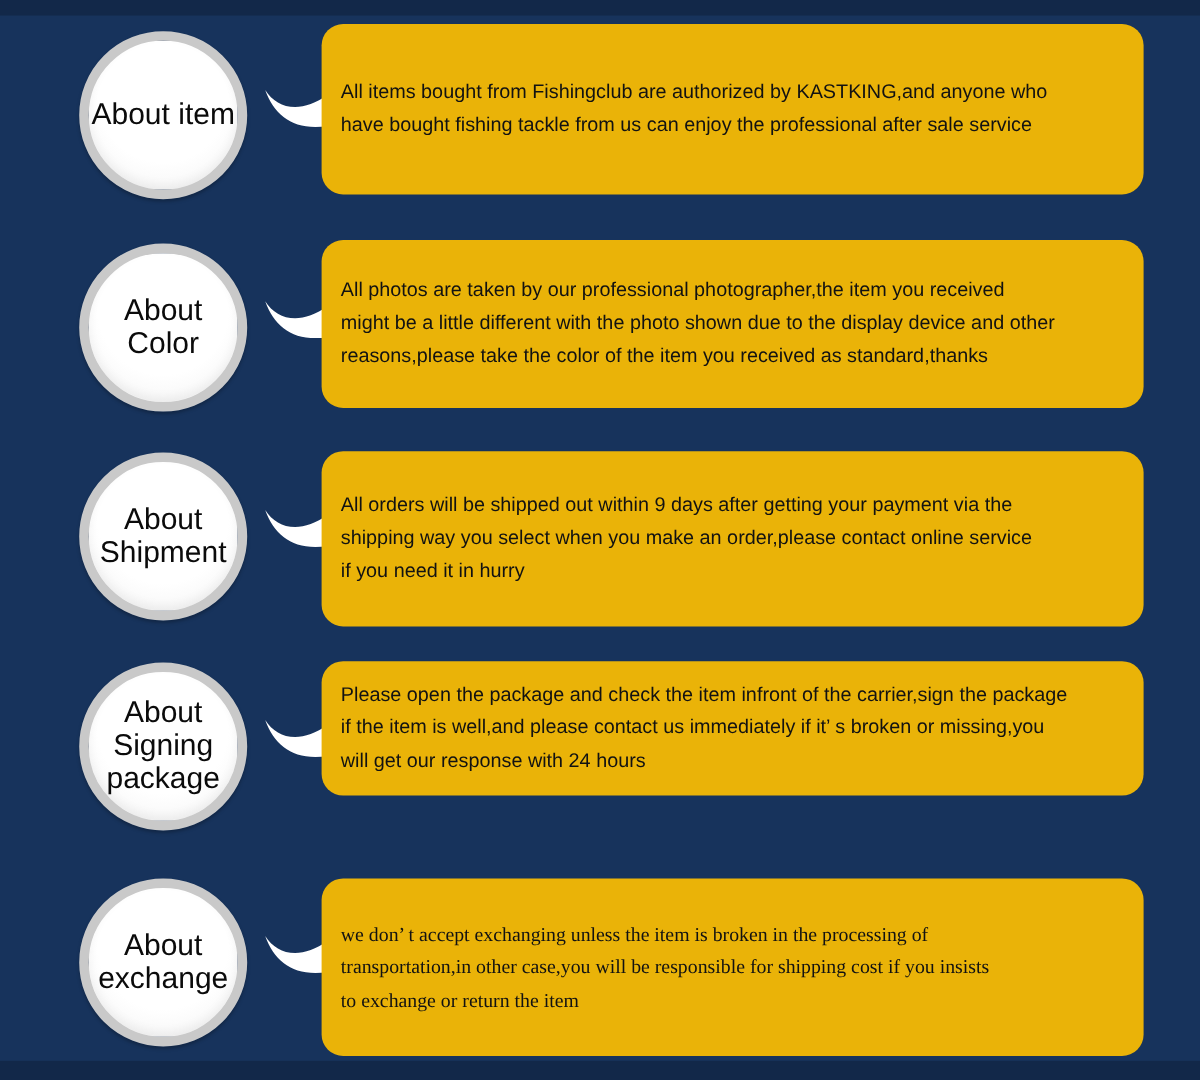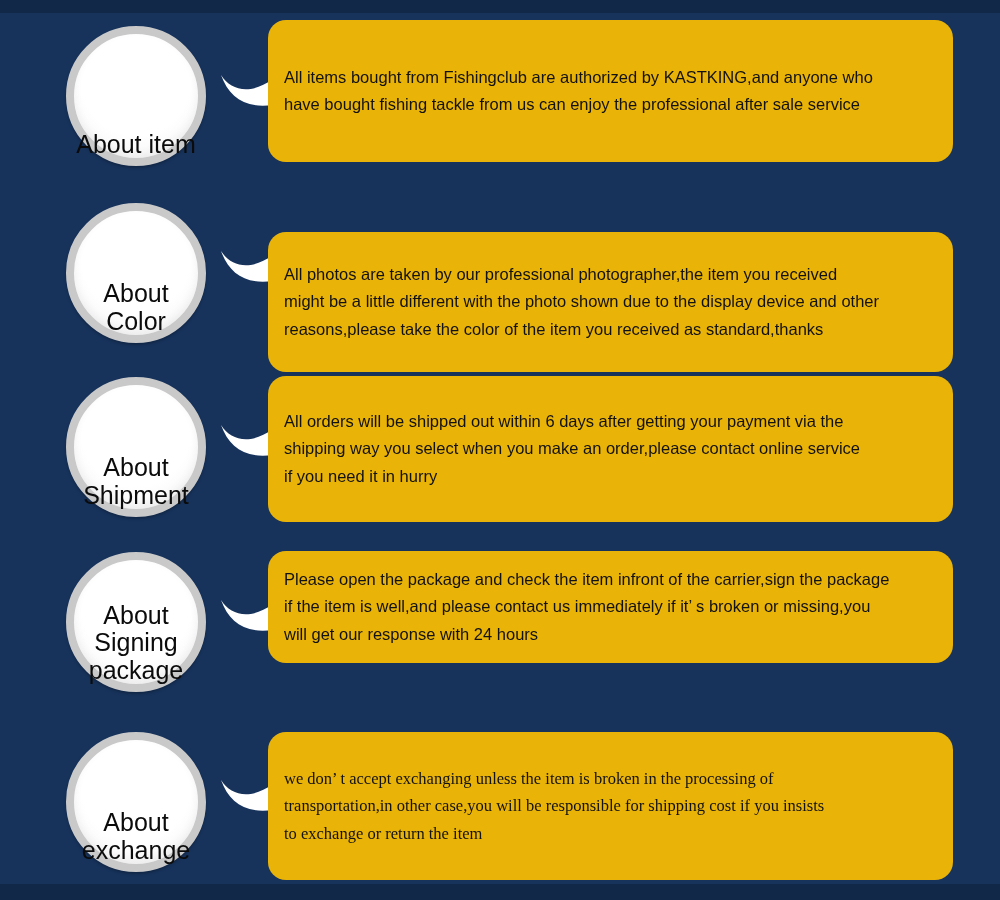--- a/index.html
+++ b/index.html
@@ -8,21 +8,21 @@
     background:#17335c;
     font-family:"Liberation Sans","DejaVu Sans",sans-serif;
   }
   .band-top{position:absolute;left:0;top:0;width:1000px;height:13px;background:rgba(0,0,0,.20);}
   .band-bottom{position:absolute;left:0;top:884px;width:1000px;height:16px;background:rgba(0,0,0,.20);}
   .badge{
     position:absolute;left:66px;width:124px;height:124px;
     border:8px solid #c9c9c9;border-radius:50%;
     background:radial-gradient(circle at 50% 38%, #ffffff 55%, #f7f7f7 80%, #ececec 100%);
     box-shadow:0 2px 3px rgba(0,0,0,.25), inset 0 -4px 8px rgba(0,0,0,.05);
-    display:flex;align-items:flex-end;justify-content:center;
+    display:flex;align-items:center;justify-content:center;
   }
   .badge span{
     display:block;text-align:center;color:#0b0b0b;
     font-size:25px;line-height:1.1;white-space:pre-line;letter-spacing:0;
   }
   .tail{position:absolute;left:219px;width:54px;height:48px;}
   .tail path{fill:#ffffff;}
   .bubble{
     position:absolute;left:268px;width:685px;
     background:#eab308;border-radius:18px;
@@ -55,37 +55,37 @@
   </div>
 
   <div>
     <div class="badge" style="top:203px;">
       <span>About
 Color</span>
     </div>
     <svg class="tail" style="top:245px;" viewBox="0 0 54 48">
       <path d="M2,6 C10,28 26,40 54,36 L54,10 C32,26 12,22 2,6 Z"></path>
     </svg>
-    <div class="bubble" style="top:200px;height:140px;margin-top:32px;">
+    <div class="bubble" style="top:200px;height:140px;">
       <p>All photos are taken by our professional photographer,the item you received
 might be a little different with the photo shown due to the display device and other
 reasons,please take the color of the item you received as standard,thanks</p>
     </div>
   </div>
 
   <div>
     <div class="badge" style="top:377px;">
       <span>About
 Shipment</span>
     </div>
     <svg class="tail" style="top:419px;" viewBox="0 0 54 48">
       <path d="M2,6 C10,28 26,40 54,36 L54,10 C32,26 12,22 2,6 Z"></path>
     </svg>
     <div class="bubble" style="top:376px;height:146px;">
-      <p>All orders will be shipped out within 6 days after getting your payment via the
+      <p>All orders will be shipped out within 9 days after getting your payment via the
 shipping way you select when you make an order,please contact online service
 if you need it in hurry</p>
     </div>
   </div>
 
   <div>
     <div class="badge" style="top:552px;">
       <span>About
 Signing
 package</span>

